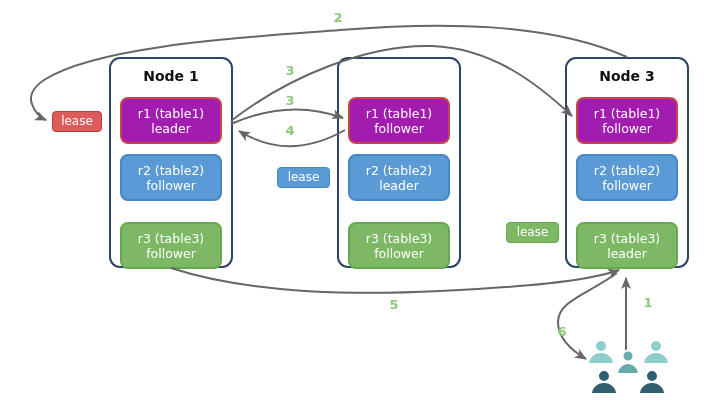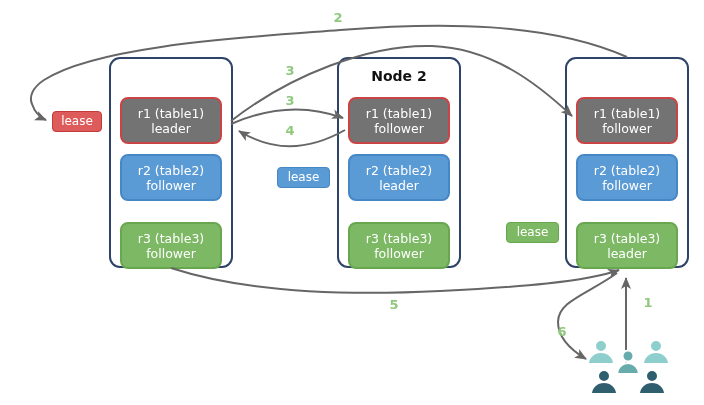--- a/index.html
+++ b/index.html
@@ -11,21 +11,21 @@
     position:absolute;top:57px;width:124px;height:211px;background:#ffffff;
     border:2px solid #2e4368;border-radius:11px;box-sizing:border-box;z-index:1;
   }
   .n1{left:109px}.n2{left:337px}.n3{left:565px}
   .node-title{text-align:center;margin-top:9px;font-size:14px;font-weight:bold;color:#111111;}
   .rep{
     position:absolute;left:9px;width:102px;height:47px;border-radius:8px;box-sizing:border-box;
     color:#ffffff;font-size:12.5px;text-align:center;display:flex;flex-direction:column;
     justify-content:center;line-height:15px;
   }
-  .rep.red{background:#737373;border:2px solid #c94545;}
+  .rep.red{background:#a21caf;border:2px solid #c94545;}
   .rep.blue{background:#5b9bd5;border:2px solid #4687c6;text-align:center;}
   .rep.green{background:#7db964;border:2px solid #68a74f;margin-top:12px;}
   .rep.r1{top:38px}.rep.r2{top:95px}.rep.r3{top:151px}
   .lease{
     position:absolute;z-index:2;color:#ffffff;font-size:12px;text-align:center;
     border-radius:4px;box-sizing:border-box;height:21px;line-height:18px;
   }
   .lease.red{left:52px;top:111px;width:50px;background:#dd5b5b;border:1.5px solid #c43b3b;}
   .lease.blue{left:277px;top:167px;width:53px;background:#5b9bd5;border:1.5px solid #4687c6;}
   .lease.green{left:506px;top:222px;width:53px;background:#7db964;border:1.5px solid #68a74f;}
@@ -34,51 +34,52 @@
     transform:translate(-50%,-50%);
   }
   .overlay{position:absolute;left:0;top:0;z-index:3;pointer-events:none;}
 </style>
 </head>
 <body>
 
 <div class="canvas">
 
   <div class="node n1">
+    <div class="node-title">Node 1</div>
     <div class="rep red r1">
       <div>r1 (table1)</div>
       <div>leader</div>
     </div>
     <div class="rep blue r2">
       <div>r2 (table2)</div>
       <div>follower</div>
     </div>
     <div class="rep green r3">
       <div>r3 (table3)</div>
       <div>follower</div>
     </div>
   </div>
 
   <div class="node n2">
-    <div class="node-title">Node 2</div>
     <div class="rep red r1">
       <div>r1 (table1)</div>
       <div>follower</div>
     </div>
     <div class="rep blue r2">
       <div>r2 (table2)</div>
       <div>leader</div>
     </div>
     <div class="rep green r3">
       <div>r3 (table3)</div>
       <div>follower</div>
     </div>
   </div>
 
   <div class="node n3">
+    <div class="node-title">Node 3</div>
     <div class="rep red r1">
       <div>r1 (table1)</div>
       <div>follower</div>
     </div>
     <div class="rep blue r2">
       <div>r2 (table2)</div>
       <div>follower</div>
     </div>
     <div class="rep green r3">
       <div>r3 (table3)</div>

